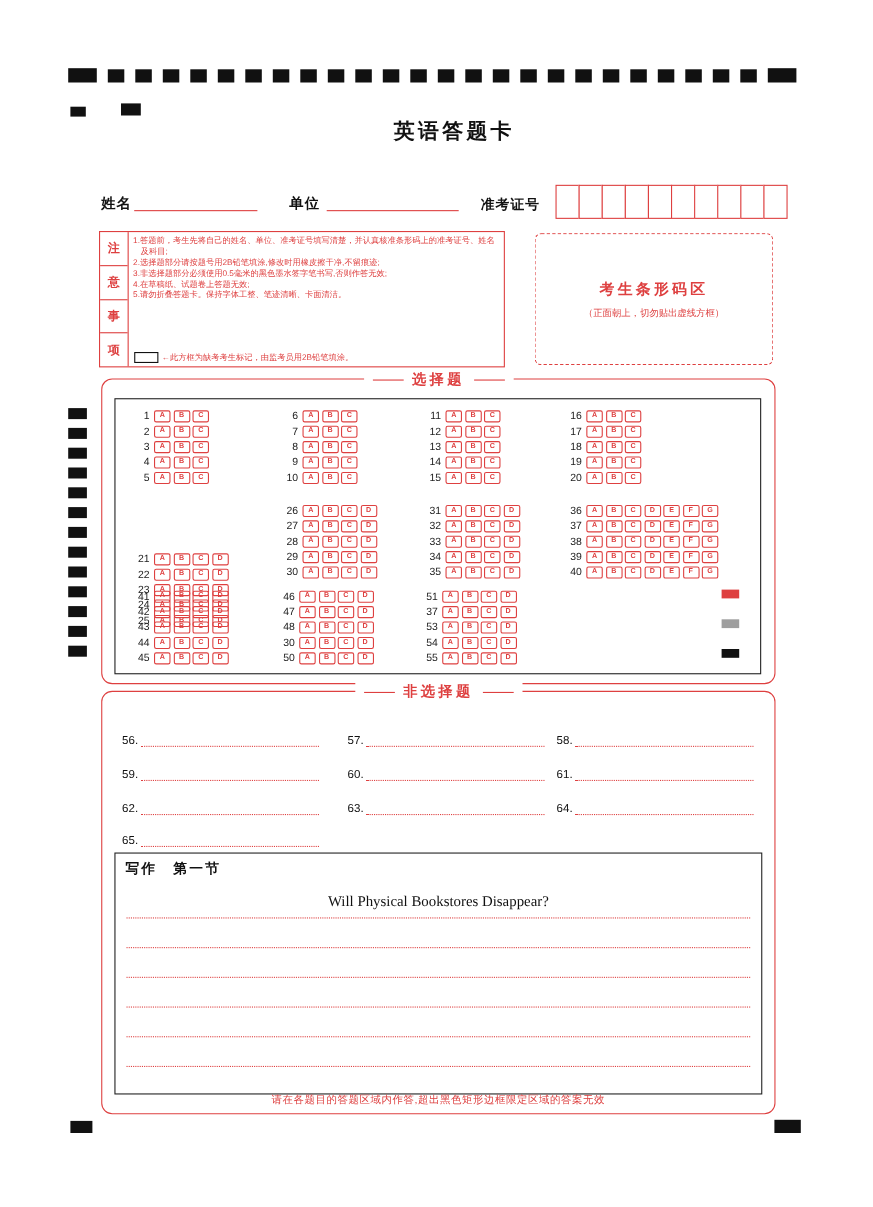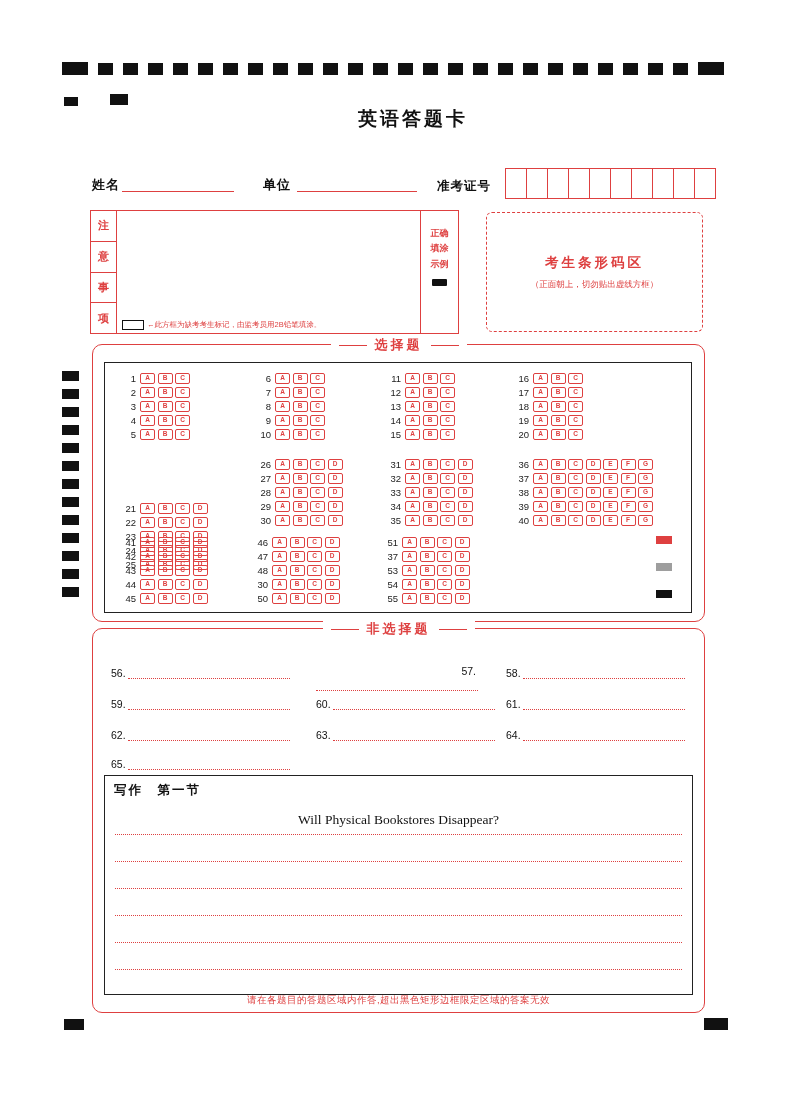--- a/index.html
+++ b/index.html
@@ -133,33 +133,32 @@
     </div>
 
   <div class="notice">
     <div class="n-side" id="notice-side">
         <div class="side-char">注</div>
         <div class="side-char">意</div>
         <div class="side-char">事</div>
         <div class="side-char">项</div>
       </div>
     <div class="n-main">
+      <div id="notice-list">
+          <div class="inst">1.答题前，考生先将自己的姓名、单位、准考证号填写清楚，并认真核准条形码上的准考证号、姓名及科目;</div>
+          <div class="inst">2.选择题部分请按题号用2B铅笔填涂,修改时用橡皮擦干净,不留痕迹;</div>
+          <div class="inst">3.非选择题部分必须使用0.5毫米的黑色墨水签字笔书写,否则作答无效;</div>
+          <div class="inst">4.在草稿纸、试题卷上答题无效;</div>
+          <div class="inst">5.请勿折叠答题卡。保持字体工整、笔迹清晰、卡面清洁。</div>
+        </div>
       <div class="absent">
         <span class="absent-box"></span>
         <span>←此方框为缺考考生标记，由监考员用2B铅笔填涂。</span>
       </div>
     </div>
-    <div class="n-ex">
-      <div id="example-lines">
-          <div class="ex-line">正确</div>
-          <div class="ex-line">填涂</div>
-          <div class="ex-line">示例</div>
-        </div>
-      <span class="ex-mark"></span>
-    </div>
   </div>
 
   <div class="barcode">
     <div class="bc-title">考生条形码区</div>
     <div class="bc-sub">（正面朝上，切勿贴出虚线方框）</div>
   </div>
 
   <section class="box choice">
     <span class="chip">选择题</span>
     <div class="cinner" id="choice-inner">
@@ -577,21 +576,21 @@
       </div>
   </section>
 
   <section class="box subj">
     <span class="chip">非选择题</span>
     <div id="subj-rows" style="position:absolute;left:0;top:0;width:100%;height:100%;">
         <div class="subj-item" style="top: 36px; left: 18px;">
           <span class="subj-num">56.</span>
           <span class="dotline"></span>
         </div>
-        <div class="subj-item" style="top: 36px; left: 223px; flex-direction: column;">
+        <div class="subj-item" style="top: 36px; left: 223px;">
           <span class="subj-num">57.</span>
           <span class="dotline"></span>
         </div>
         <div class="subj-item" style="top: 36px; left: 413px;">
           <span class="subj-num">58.</span>
           <span class="dotline"></span>
         </div>
         <div class="subj-item" style="top: 67px; left: 18px;">
           <span class="subj-num">59.</span>
           <span class="dotline"></span>

